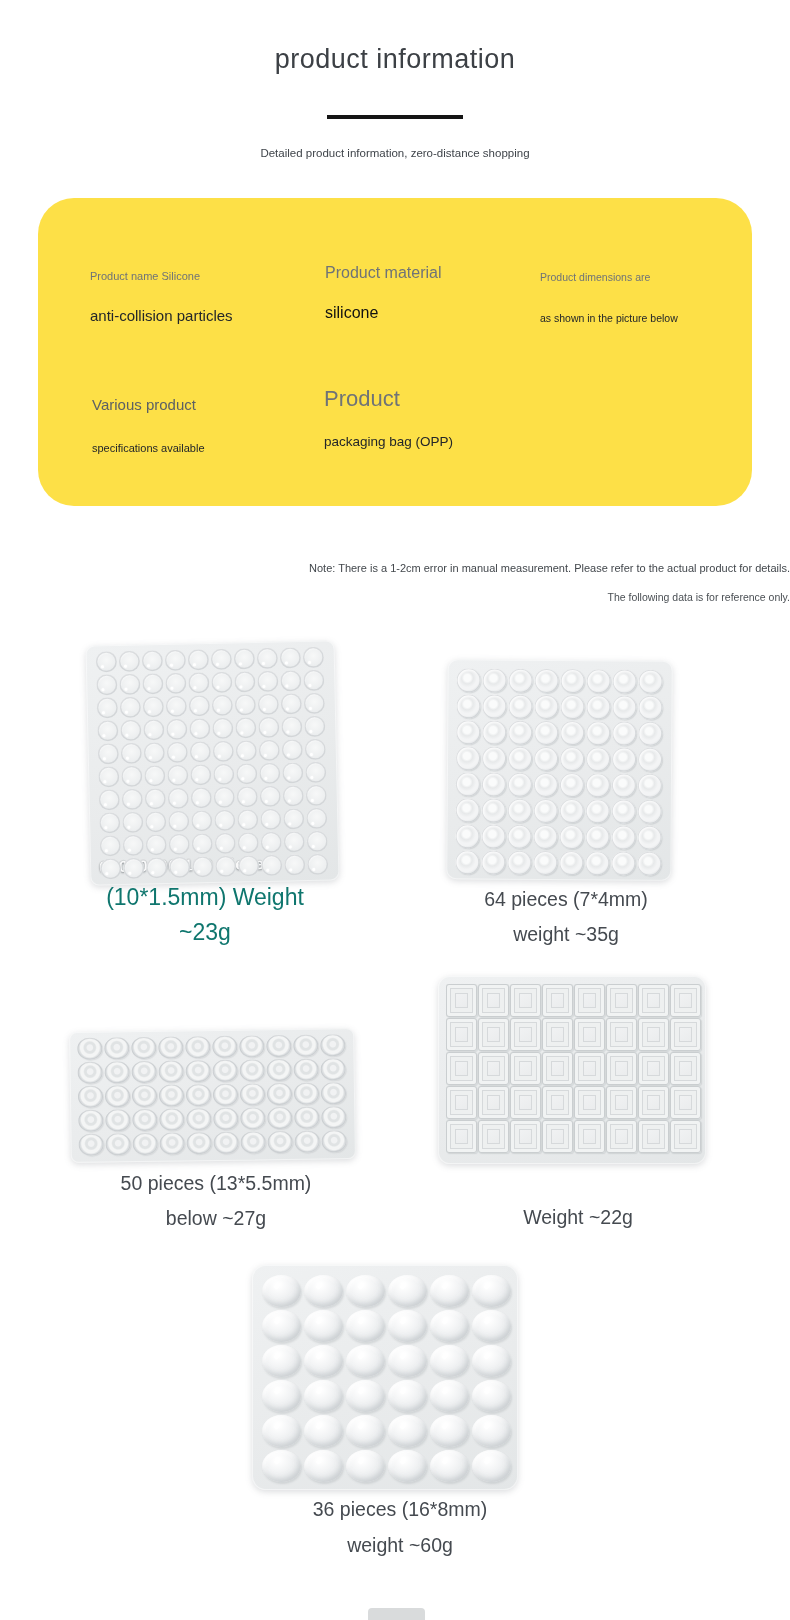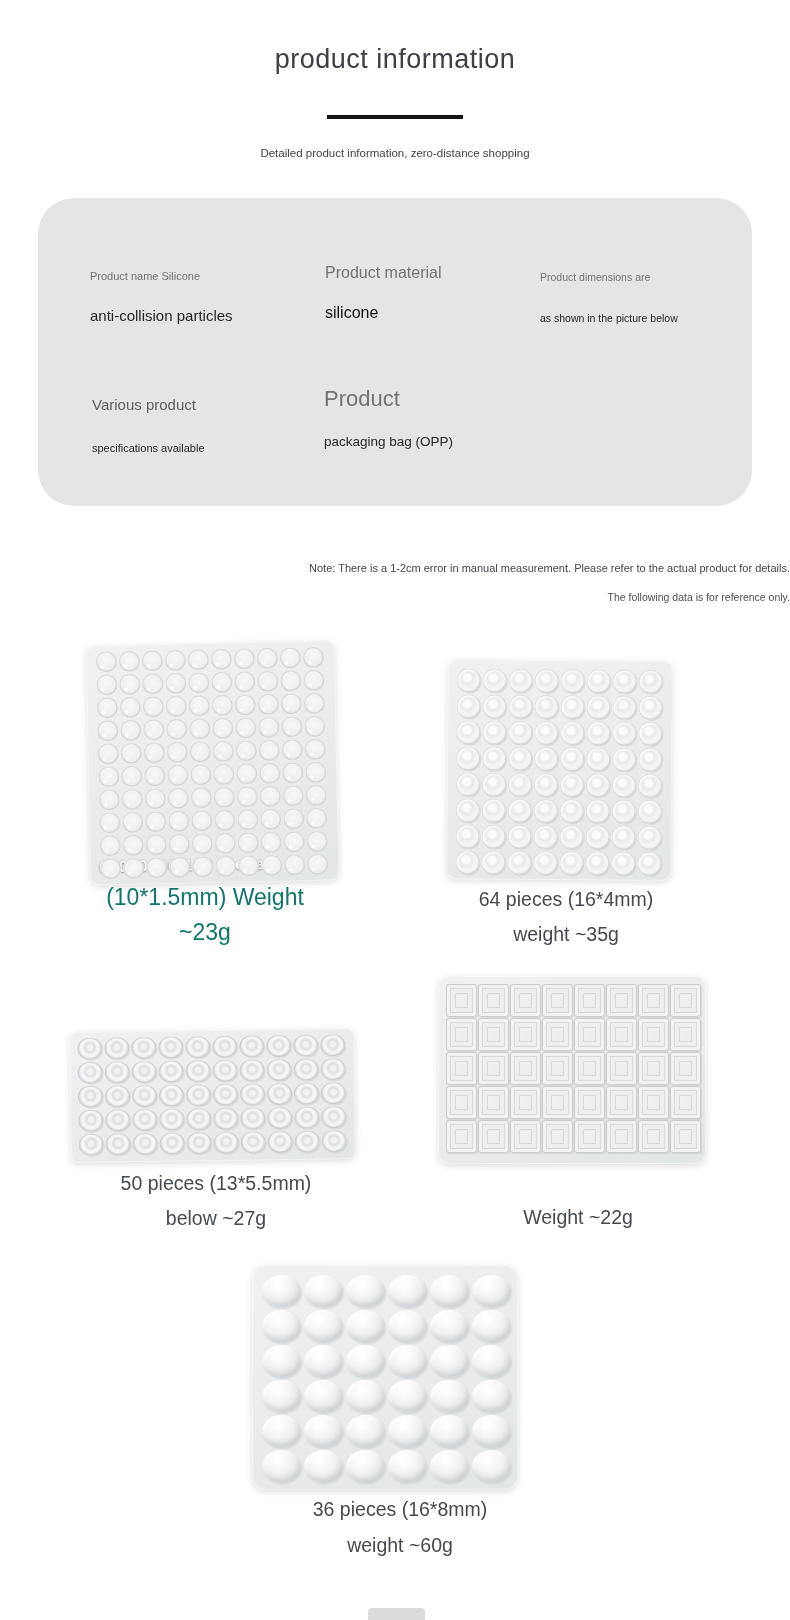--- a/index.html
+++ b/index.html
@@ -16,21 +16,21 @@
     position:absolute;left:50%;top:115px;transform:translateX(-50%);
     width:136px;height:4px;background:#151515;
   }
   .subtitle{
     position:absolute;left:0;top:147px;width:100%;text-align:center;
     font-size:11.5px;color:#3f444a;margin:0;
   }
   
   .info-card{
     position:absolute;left:38px;top:198px;width:714px;height:308px;
-    background:#e5e5e5;border-radius:36px;
+    background:#fde047;border-radius:36px;
   }
   .field{position:absolute;text-align:left;}
   .field .label{color:#6f7377;}
   .field .value{color:#232629;}
   .f0{left:52px;top:72px;}   .f0 .label{font-size:11px;}  .f0 .value{font-size:15px;margin-top:25px;}
   .f1{left:287px;top:66px;}  .f1 .label{font-size:16px;}  .f1 .value{font-size:16px;margin-top:22px;color:#111;}
   .f2{left:502px;top:73px;}  .f2 .label{font-size:10.5px;}.f2 .value{font-size:10.5px;margin-top:29px;}
   .f3{left:54px;top:198px;}  .f3 .label{font-size:15px;color:#5c6064;}  .f3 .value{font-size:11px;margin-top:29px;}
   .f4{left:286px;top:188px;} .f4 .label{font-size:22px;}  .f4 .value{font-size:13.5px;margin-top:22px;}
   
@@ -328,21 +328,21 @@
       <div class="cell ring"></div>
       <div class="cell ring"></div>
       <div class="cell ring"></div>
       <div class="cell ring"></div>
       <div class="cell ring"></div>
       <div class="cell ring"></div>
       <div class="cell ring"></div>
       <div class="cell ring"></div>
       <div class="cell ring"></div>
     </div>
-  <p class="caption cap-std" id="cap1a">64 pieces (16*4mm)</p>
+  <p class="caption cap-std" id="cap1a">64 pieces (7*4mm)</p>
   <p class="caption cap-std" id="cap1b">weight ~35g</p>
 
   <div class="sheet" id="sheet-2">
       <div class="cell ring-small"></div>
       <div class="cell ring-small"></div>
       <div class="cell ring-small"></div>
       <div class="cell ring-small"></div>
       <div class="cell ring-small"></div>
       <div class="cell ring-small"></div>
       <div class="cell ring-small"></div>

